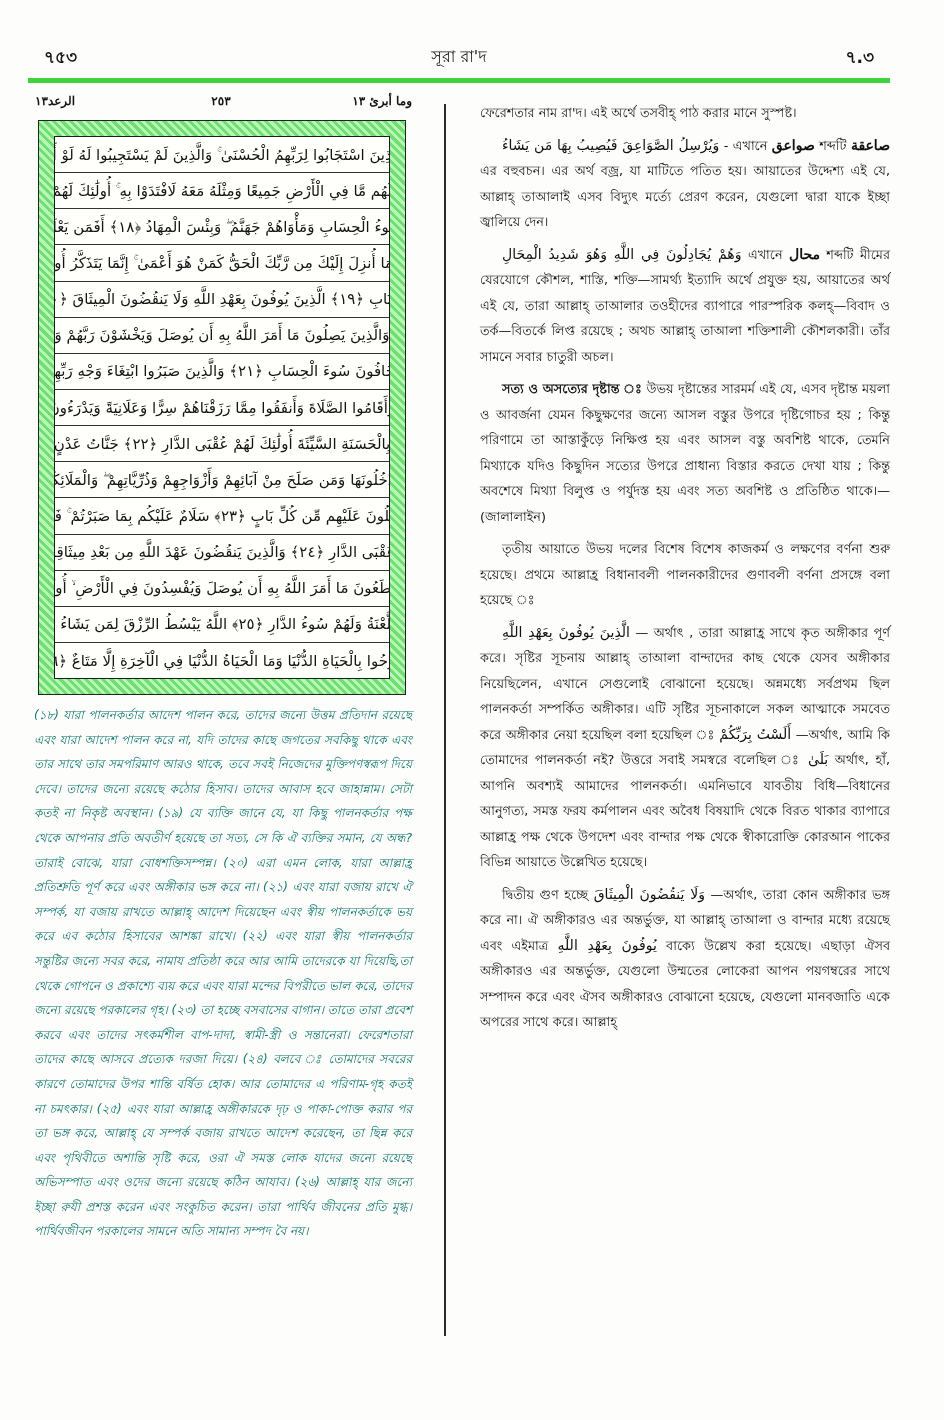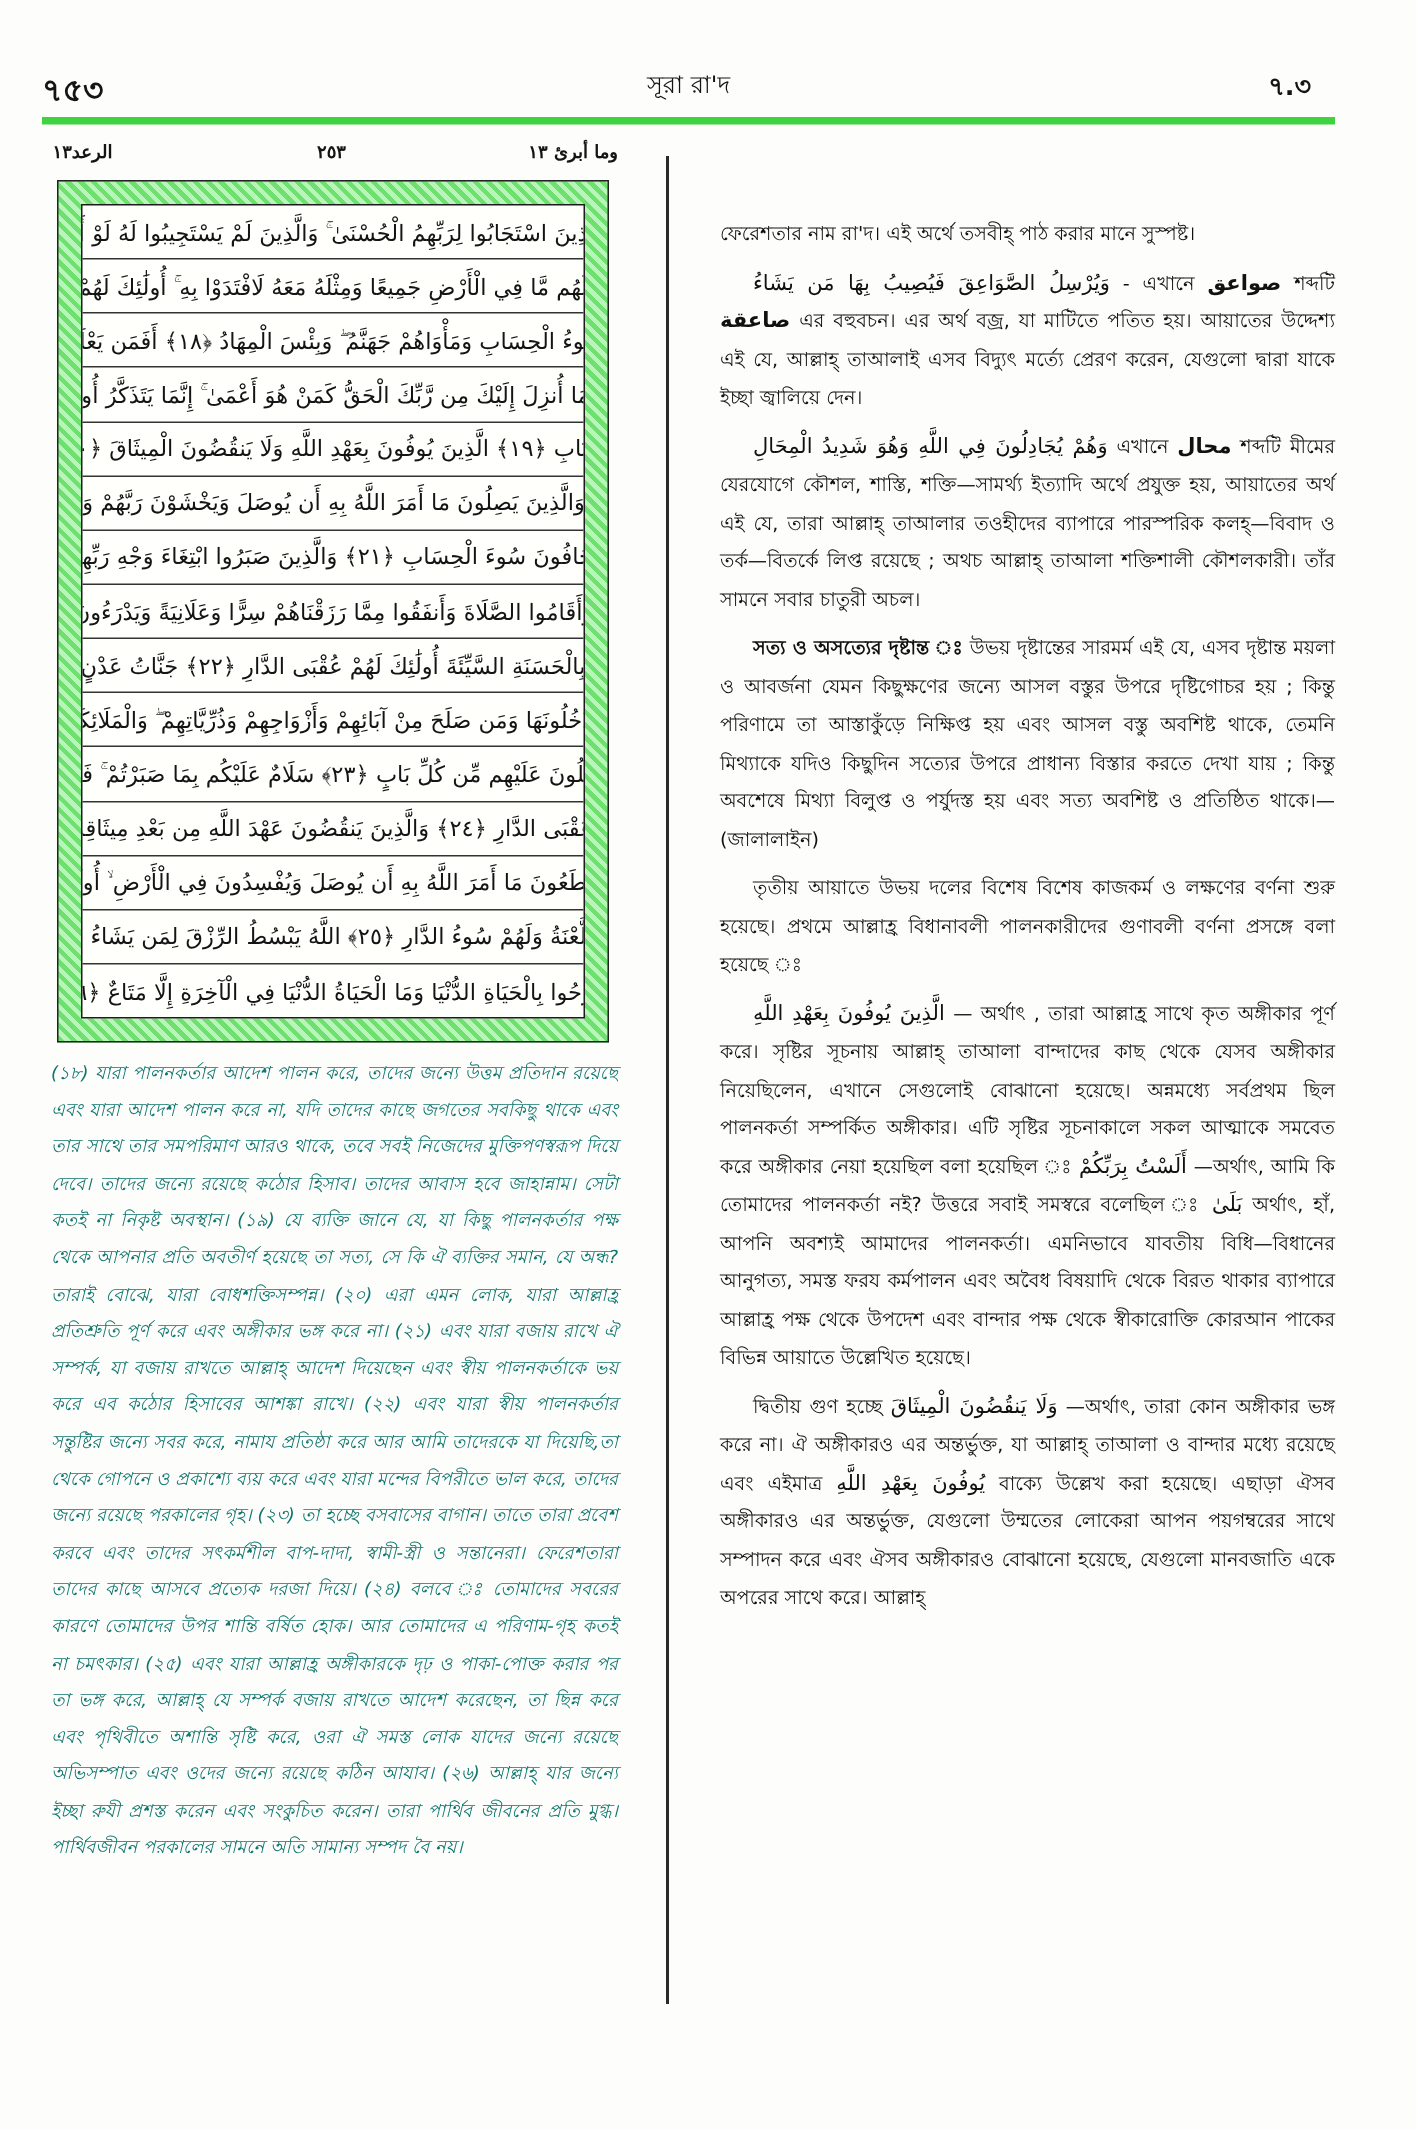--- a/index.html
+++ b/index.html
@@ -1,21 +1,21 @@
 <!DOCTYPE html>
 <html><head>
 <meta charset="utf-8">
 <style>
   html, body { margin:0; padding:0; }
   body {
     width:944px; height:1420px; background:#fdfdfb; position:relative; overflow:hidden;
     font-family:"DejaVu Sans", sans-serif; color:#141414;
   }
   .page-header { position:absolute; top:40px; left:28px; width:862px; height:30px; }
-  .hdr-left { position:absolute; left:0; top:4px; font-size:21px; font-weight:bold; }
+  .hdr-left { position:absolute; left:16px; top:4px; font-size:17px; font-weight:bold; }
   .hdr-center { position:absolute; left:0; right:0; top:4px; text-align:center; font-size:16px; }
   .hdr-right { position:absolute; right:16px; top:4px; font-size:17px; font-weight:bold; }
   .green-rule { position:absolute; top:78px; left:28px; width:862px; height:5px; background:#3fd33f; }
 
   .left-col { position:absolute; left:30px; top:92px; width:382px; }
   .quran-meta { position:relative; height:22px; font-family:"DejaVu Serif", serif; font-size:12px; font-weight:bold; }
   .meta-left { position:absolute; left:5px; top:2px; }
   .meta-center { position:absolute; left:0; right:0; top:2px; text-align:center; }
   .meta-right { position:absolute; right:0; top:2px; }
 
@@ -41,26 +41,26 @@
 
   .translation {
     margin-top:8px; padding-left:4px; font-family:"DejaVu Sans", sans-serif; font-style:italic;
     font-size:12px; line-height:24.6px; text-align:justify; color:#0f766e;
   }
 
   .divider { position:absolute; left:444px; top:104px; width:2px; height:1232px; background:#2a2a2a; }
 
   .right-col {
     position:absolute; left:480px; top:100px; width:410px;
-    font-family:"DejaVu Sans", sans-serif; font-size:12.8px; line-height:25.5px; color:#111;margin-top:44px;
+    font-family:"DejaVu Sans", sans-serif; font-size:12.8px; line-height:25.5px; color:#111;
   }
   .right-col p { margin:0 0 7px 0; text-align:justify; }
   .indent { text-indent:22px; }
   .ar { font-family:"DejaVu Sans", sans-serif; direction:rtl; unicode-bidi:embed; font-size:14px; }
-  .ar-bold { font-weight:bold; }
+  .ar-bold { font-weight:bold;font-family:Liberation Serif, serif; }
   .subhead { text-align:center; font-weight:bold; font-size:13.5px; margin:38px 0 6px 0; }
   .bold-lead { font-weight:bold; }
 </style>
 </head>
 <body>
 
 <div class="page-header">
   <span class="hdr-left">৭৫৩</span>
   <span class="hdr-center">সূরা রা'দ</span>
   <span class="hdr-right">৭.৩</span>

